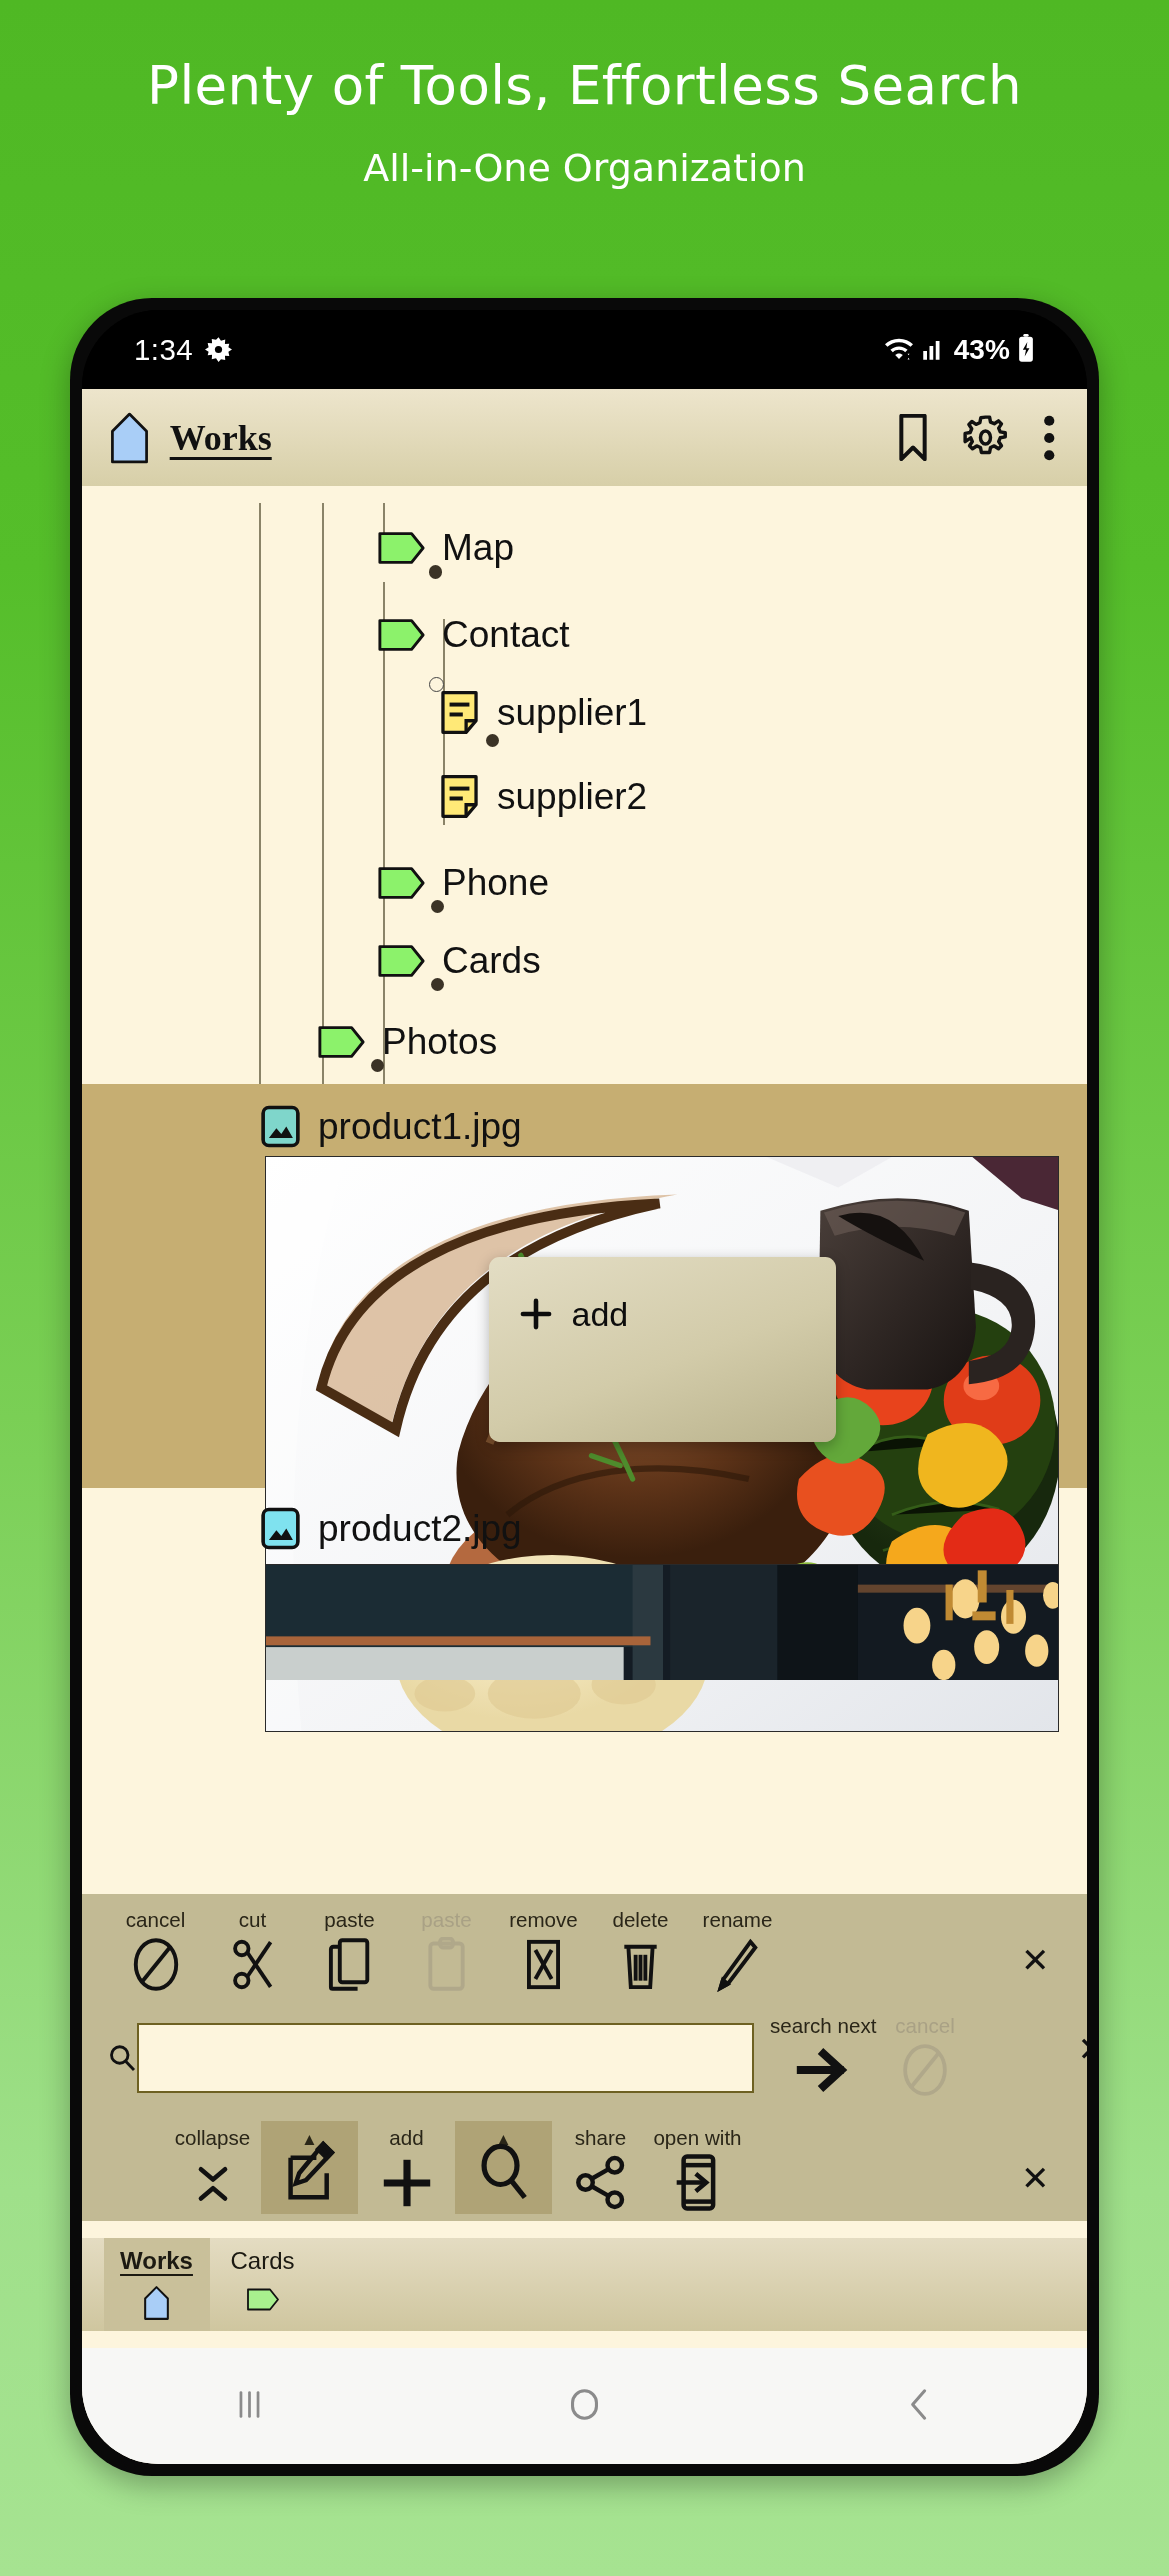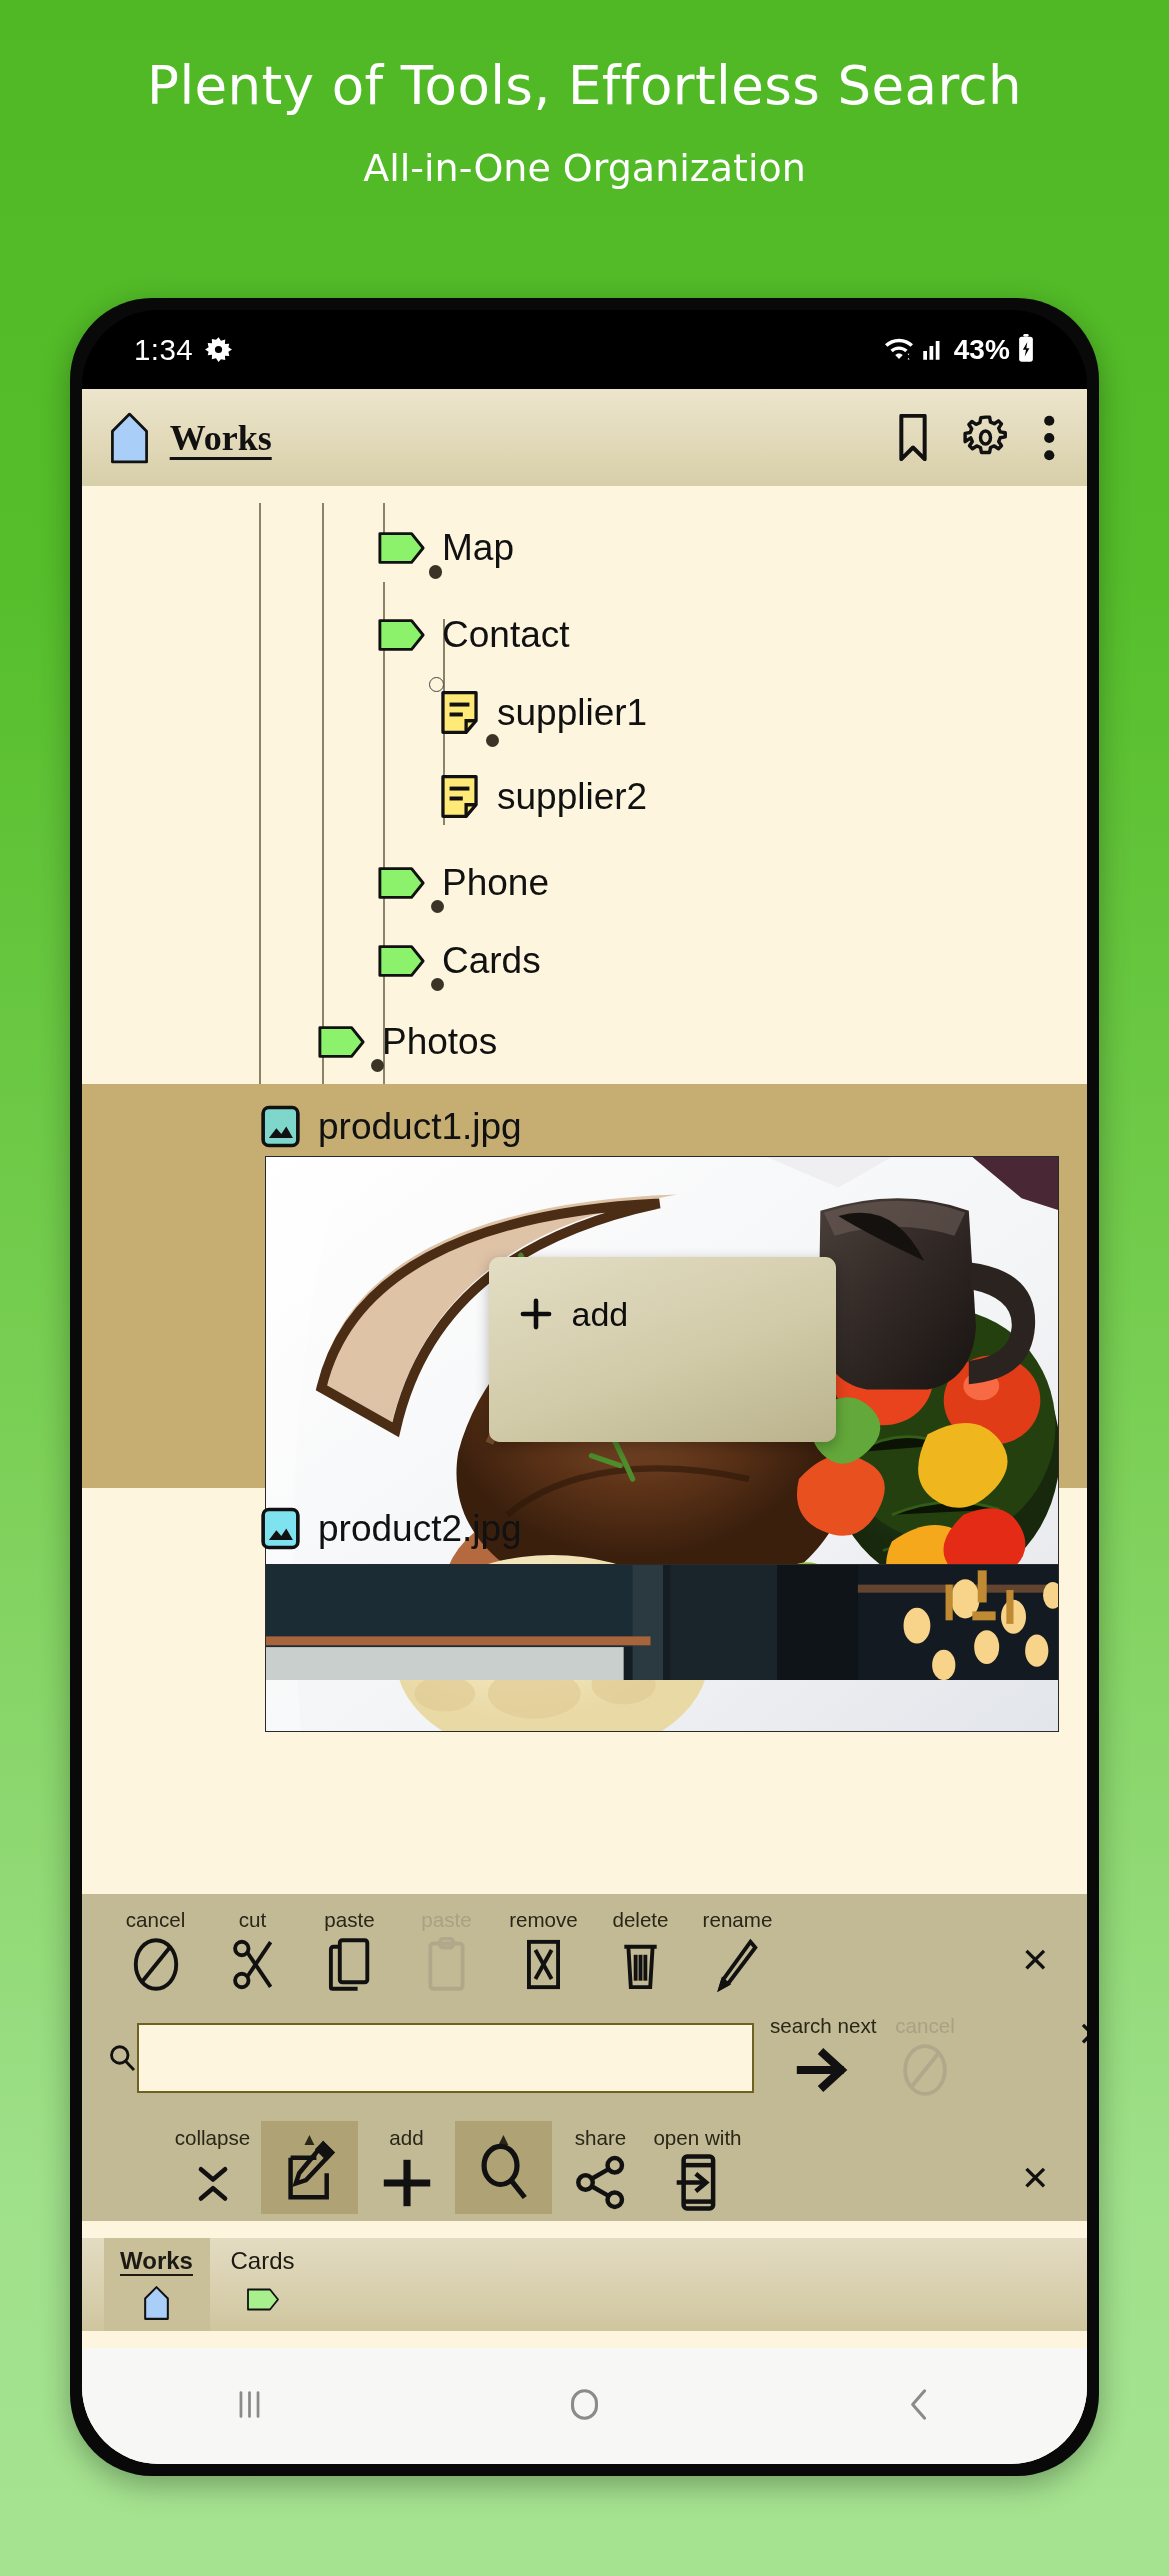--- a/index.html
+++ b/index.html
@@ -176,21 +176,21 @@
     flex: 0 0 auto;
     width: 617px; height: 70px;
     background: #FDF5DD;
     border: 2.7px solid #6E6122;
     font-size: 29.5px;
     padding: 0 12.5px;
     color: #111;
     outline: none;
     font-family: "Liberation Sans", sans-serif;
   }
-  .search-after { display: flex; align-items: flex-start; margin-left: 16px; }
+  .search-after { display: flex; align-items: center; margin-left: 16px; }
 
   
   .tabbar {
     flex: 0 0 auto;
     height: 93px;
     background: linear-gradient(180deg,#E4DCC2 0%, #CFC69F 100%);
     display: flex; align-items: stretch;
     padding-left: 21.5px;
     z-index: 10;
   }

